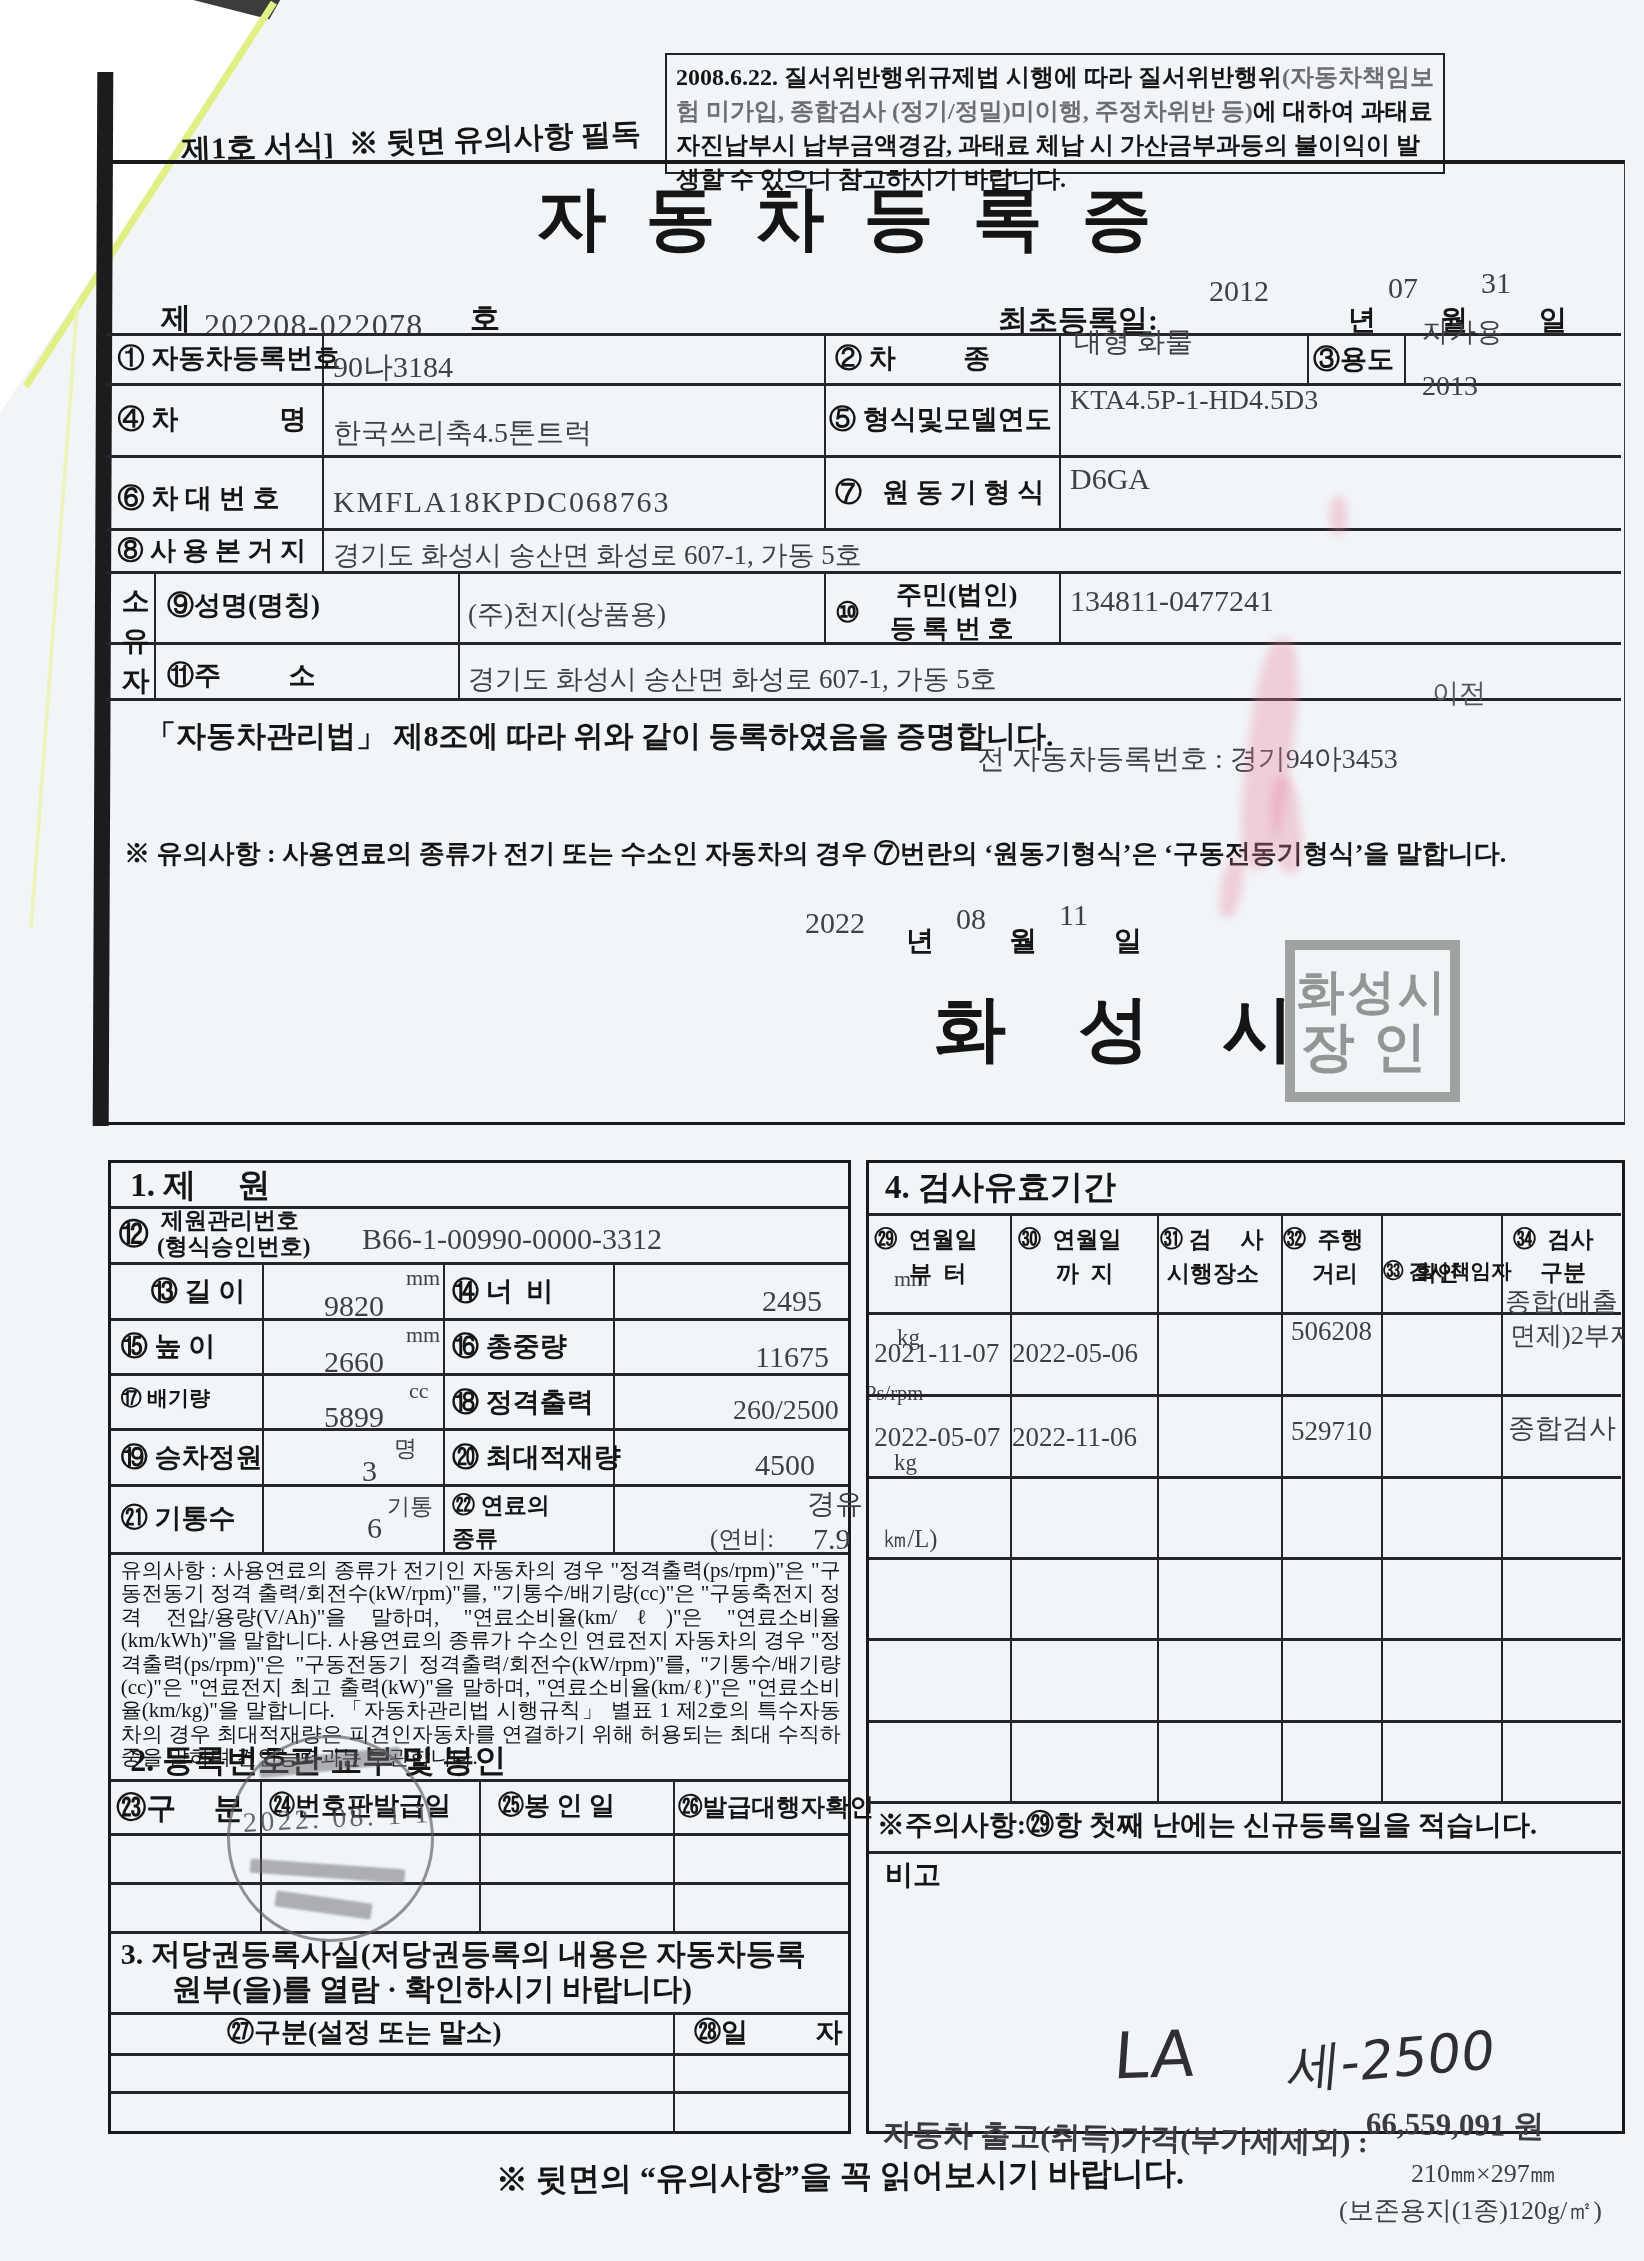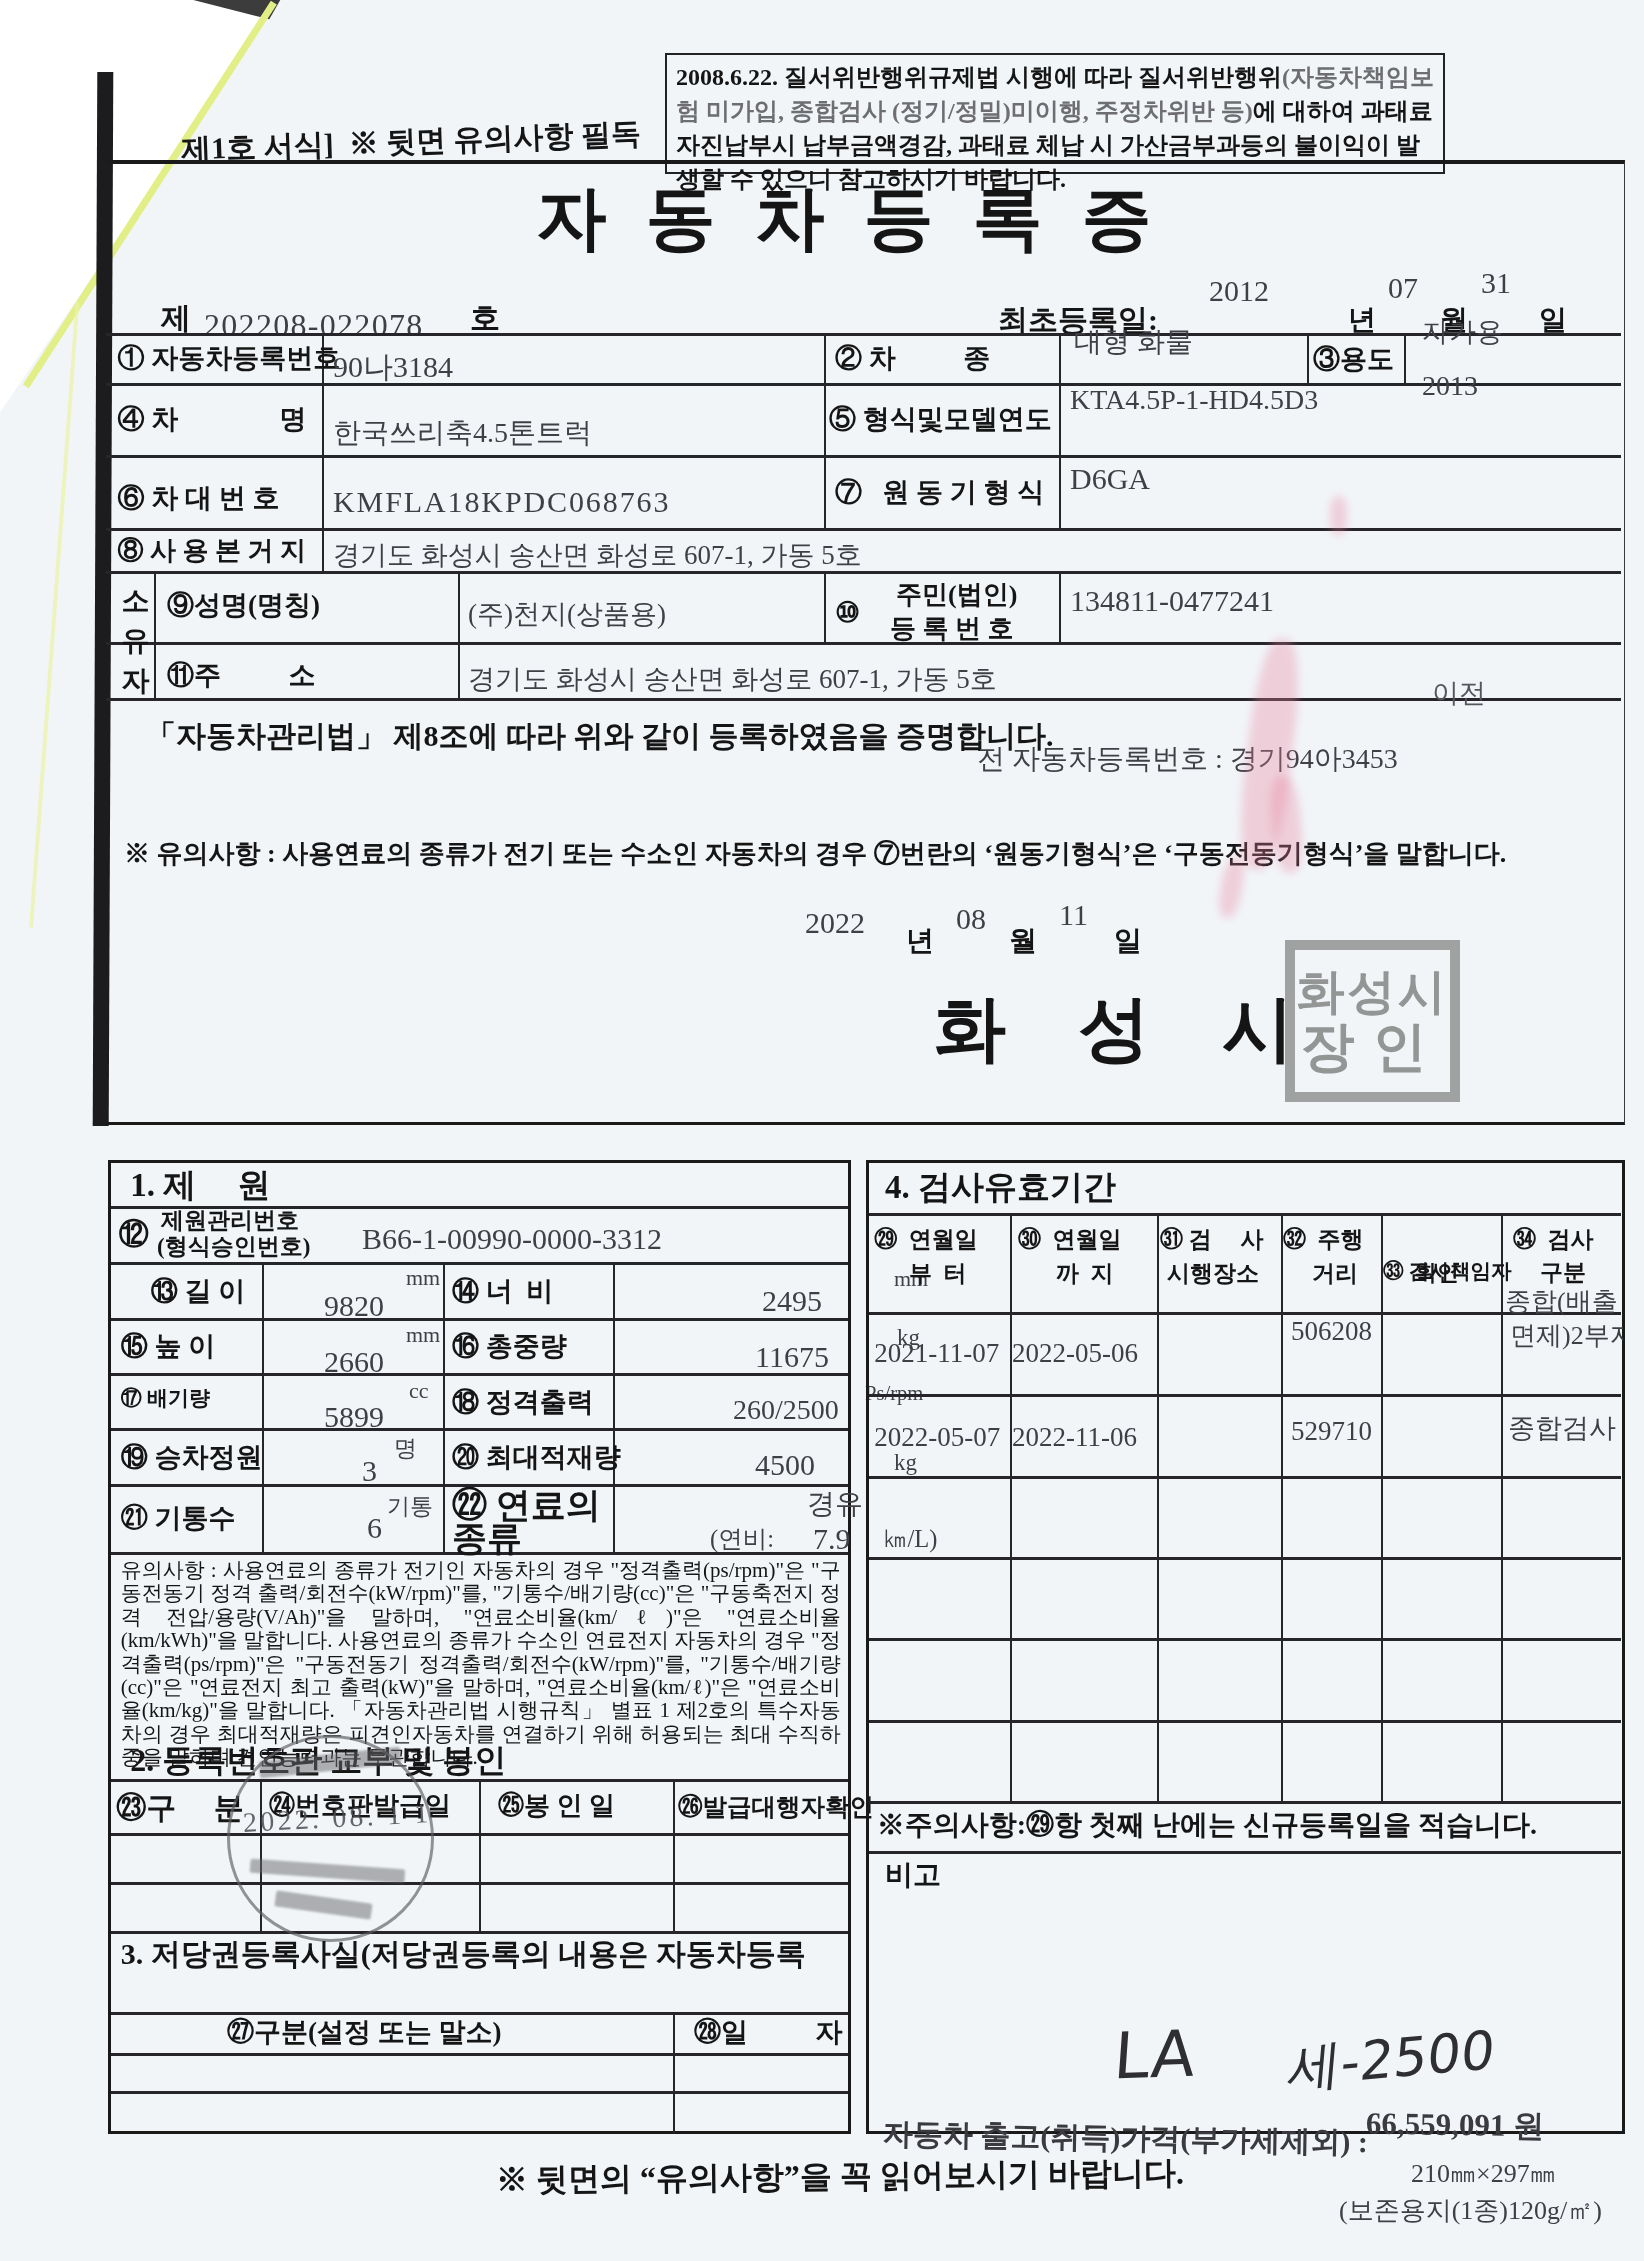--- a/index.html
+++ b/index.html
@@ -163,21 +163,21 @@
     <div class="t dm" style="left:754px;top:219px;font-size:20.6px;">Ps/rpm</div>
     <div class="t b" style="left:9.7px;top:279px;font-size:27px;">⑲ 승차정원</div>
     <div class="t dm" style="left:251px;top:291px;font-size:30px;">3</div>
     <div class="t dm" style="left:283px;top:273px;font-size:23px;">명</div>
     <div class="t b" style="left:341px;top:279px;font-size:27px;">⑳ 최대적재량</div>
     <div class="t dm" style="left:644px;top:285px;font-size:30px;">4500</div>
     <div class="t dm" style="left:783px;top:287px;font-size:23px;">kg</div>
     <div class="t b" style="left:9.7px;top:340px;font-size:27px;">㉑ 기통수</div>
     <div class="t dm" style="left:256px;top:348px;font-size:30px;">6</div>
     <div class="t dm" style="left:276px;top:331px;font-size:23px;">기통</div>
-    <div class="t b" style="left:341px;top:326px;font-size:35px;white-space:pre-line;line-height:33px;">㉒ 연료의
+    <div class="t b" style="left:341px;top:326px;font-size:23px;white-space:pre-line;line-height:33px;">㉒ 연료의
     종류</div>
     <div class="t dm" style="left:696px;top:325px;font-size:28px;">경유</div>
     <div class="t dm" style="left:599px;top:362px;font-size:24.5px;">(연비:</div>
     <div class="t dm" style="left:702px;top:359px;font-size:30px;">7.9</div>
     <div class="t dm" style="left:772px;top:362px;font-size:24.5px;">㎞/L)</div>
 
     <div class="t" style="left:9.7px;top:396px;width:720px;font-size:21px;line-height:23.4px;white-space:normal;text-align:justify;font-weight:500;">유의사항 : 사용연료의 종류가 전기인 자동차의 경우 "정격출력(ps/rpm)"은 "구동전동기 정격 출력/회전수(kW/rpm)"를, "기통수/배기량(cc)"은 "구동축전지 정격 전압/용량(V/Ah)"을 말하며, "연료소비율(km/ℓ)"은 "연료소비율(km/kWh)"을 말합니다. 사용연료의 종류가 수소인 연료전지 자동차의 경우 "정격출력(ps/rpm)"은 "구동전동기 정격출력/회전수(kW/rpm)"를, "기통수/배기량(cc)"은 "연료전지 최고 출력(kW)"을 말하며, "연료소비율(km/ℓ)"은 "연료소비율(km/kg)"을 말합니다. 「자동차관리법 시행규칙」 별표 1 제2호의 특수자동차의 경우 최대적재량은 피견인자동차를 연결하기 위해 허용되는 최대 수직하중을 말하며 견인능력과는 무관합니다.</div>
 
     <div class="t b" style="left:19.3px;top:580px;font-size:32px;">2. 등록번호판 교부 및 봉인</div>
     <div class="hl" style="left:0;top:616px;width:737px;"></div>
@@ -192,20 +192,21 @@
     <div class="t b" style="left:387px;top:628px;font-size:26px;">㉕봉 인 일</div>
     <div class="t b" style="left:567px;top:630px;font-size:24.5px;">㉖발급대행자확인</div>
 
     <div class="stampcirc" style="left:116px;top:572px;width:201px;height:201px;"></div>
     <div class="t dm" style="left:132px;top:639px;font-size:28px;letter-spacing:3.2px;color:#4c4c52;opacity:.85;transform:rotate(-3deg);">2022. 08. 1 1</div>
     <div class="squig" style="left:148px;top:591px;width:142px;height:17px;transform:rotate(-6deg);"></div>
     <div class="squig" style="left:139px;top:701px;width:155px;height:14px;transform:rotate(4deg);"></div>
     <div class="squig" style="left:164px;top:734px;width:97px;height:15.5px;transform:rotate(8deg);"></div>
 
     <div class="t b" style="left:9.7px;top:774px;font-size:30px;">3. 저당권등록사실(저당권등록의 내용은 자동차등록</div>
+    <div class="t b" style="left:61px;top:809px;font-size:30px;">원부(을)를 열람 · 확인하시기 바랍니다)</div>
     <div class="hl" style="left:0;top:849px;width:737px;"></div>
     <div class="hl" style="left:0;top:890px;width:737px;"></div>
     <div class="hl" style="left:0;top:928px;width:737px;"></div>
     <div class="vl" style="left:562px;top:849px;height:122px;"></div>
     <div class="t b" style="left:116px;top:854px;font-size:27px;">㉗구분(설정 또는 말소)</div>
     <div class="t b" style="left:583px;top:854px;font-size:27px;">㉘일          자</div>
   </div>
 
   <div class="box" style="left:866px;top:1160px;width:759px;height:974px;border:3.2px solid #1a1a1a;">
     <div class="t b" style="left:16px;top:6.4px;font-size:33px;">4. 검사유효기간</div>

